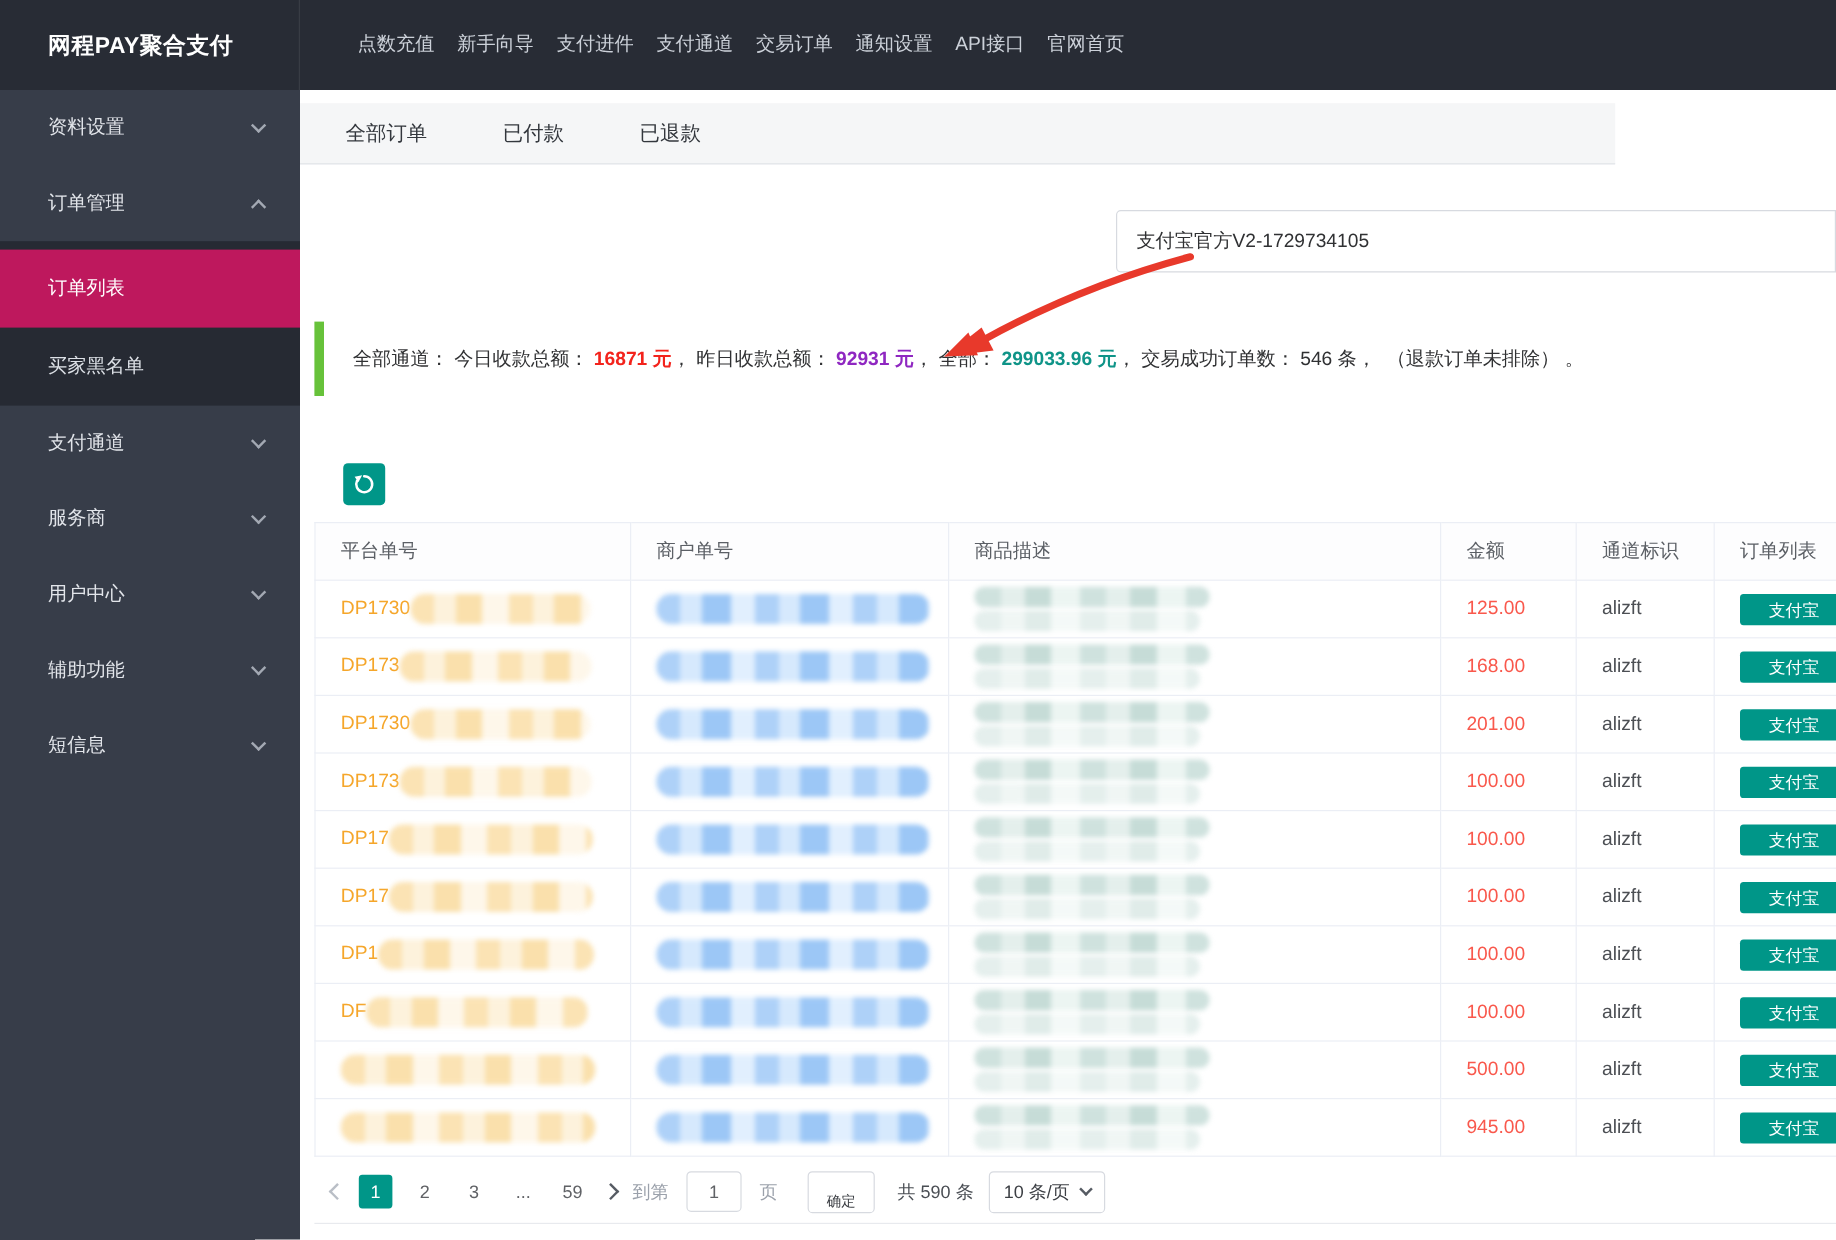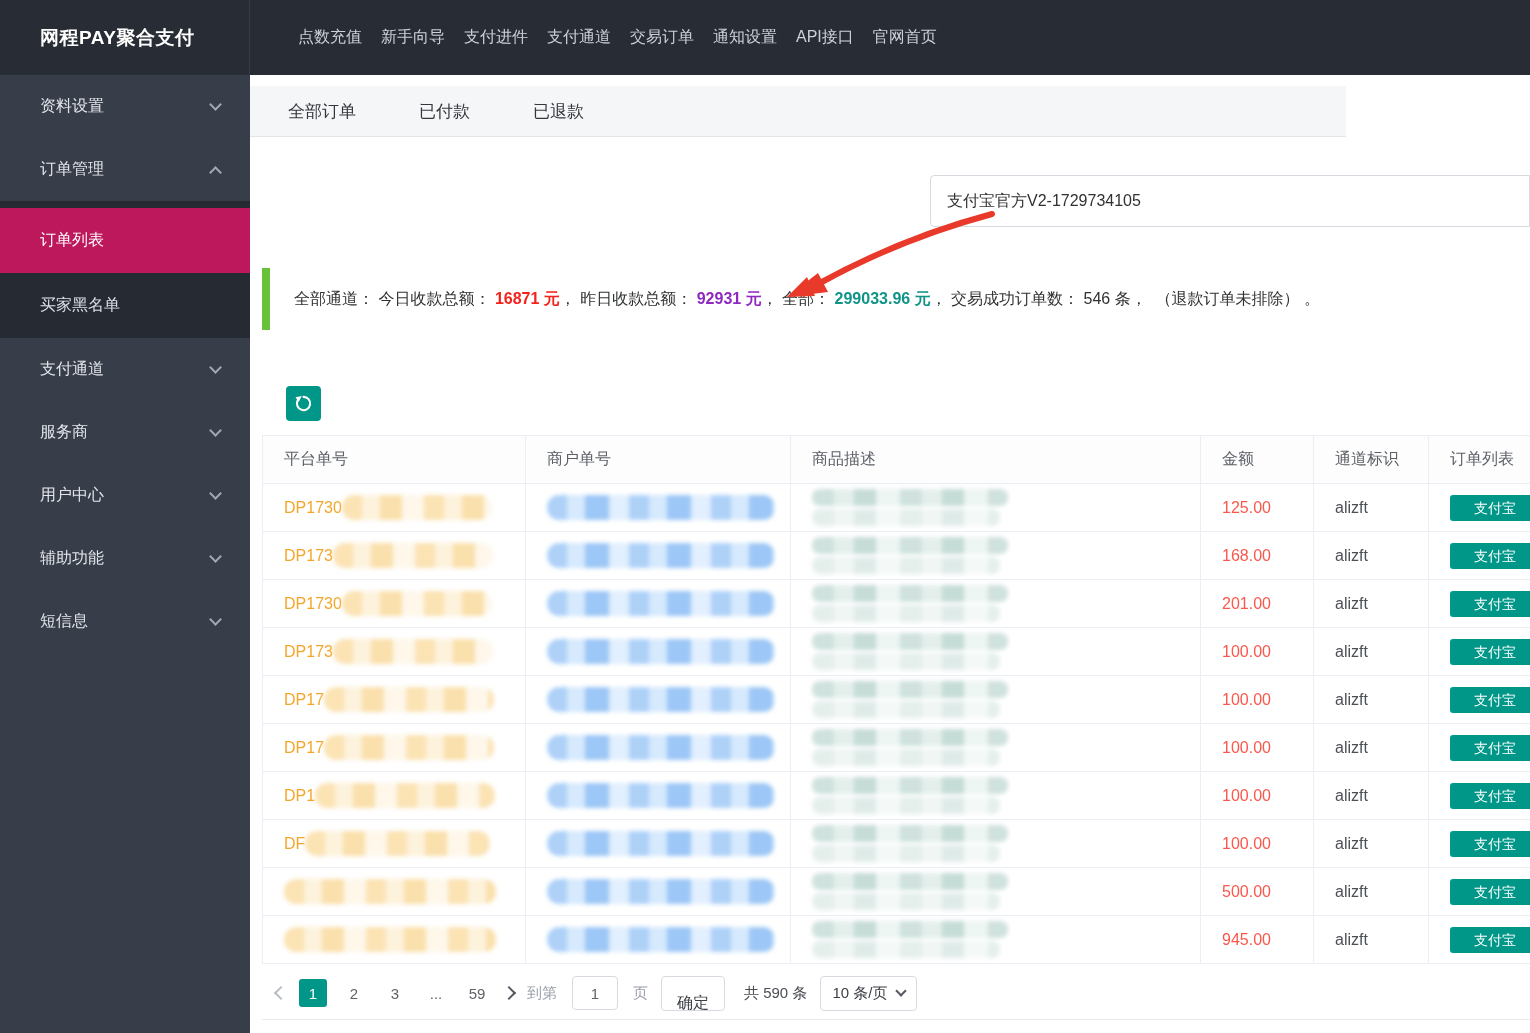--- a/index.html
+++ b/index.html
@@ -51,21 +51,21 @@
 
   
   .pagination{position:absolute;left:12px;top:892px;width:1268px;height:53px;border-bottom:1px solid #e8eaee;display:flex;align-items:center;gap:13px;font-size:15px;color:#606266;padding-left:14px;background:#fff}
   .pg-chev{width:10px;height:10px;border-right:2px solid #b9bec6;border-bottom:2px solid #b9bec6;cursor:pointer}
   .pg-chev.left{transform:rotate(135deg)}
   .pg-chev.right{transform:rotate(-45deg);border-color:#565b63}
   .pg-num{min-width:28px;height:28px;display:flex;align-items:center;justify-content:center;cursor:pointer;padding:0 4px}
   .pg-num.active{background:#009688;color:#fff;border-radius:3px}
   .muted{color:#9ba1ab}
   .jump-input{width:46px;height:34px;border:1px solid #d7dae0;border-radius:4px;text-align:center;font-size:15px;color:#606266;outline:none;margin:0 2px}
-  .confirm-btn{height:35px;padding:16px 15px;background:#fff;border:1px solid #d7dae0;border-radius:4px;font-size:16px;color:#3c3f44;cursor:pointer;margin-left:0}
+  .confirm-btn{height:35px;padding:16px 15px;background:#fff;border:1px solid #d7dae0;border-radius:4px;font-size:12px;color:#3c3f44;cursor:pointer;margin-left:12px}
   .total-label{margin-left:6px;color:#4a4e54}
   .size-select{height:35px;min-width:92px;border:1px solid #d7dae0;border-radius:4px;display:flex;align-items:center;justify-content:space-between;padding:0 11px;cursor:pointer;color:#3c3f44;gap:10px}
   .sel-chev{width:8px;height:8px;border-right:2px solid #565b63;border-bottom:2px solid #565b63;transform:rotate(45deg);margin-top:-4px}
 
   
   .anno-arrow{position:absolute;left:740px;top:200px;width:280px;height:110px;pointer-events:none;z-index:9}
 </style>
 </head>
 <body>
 

